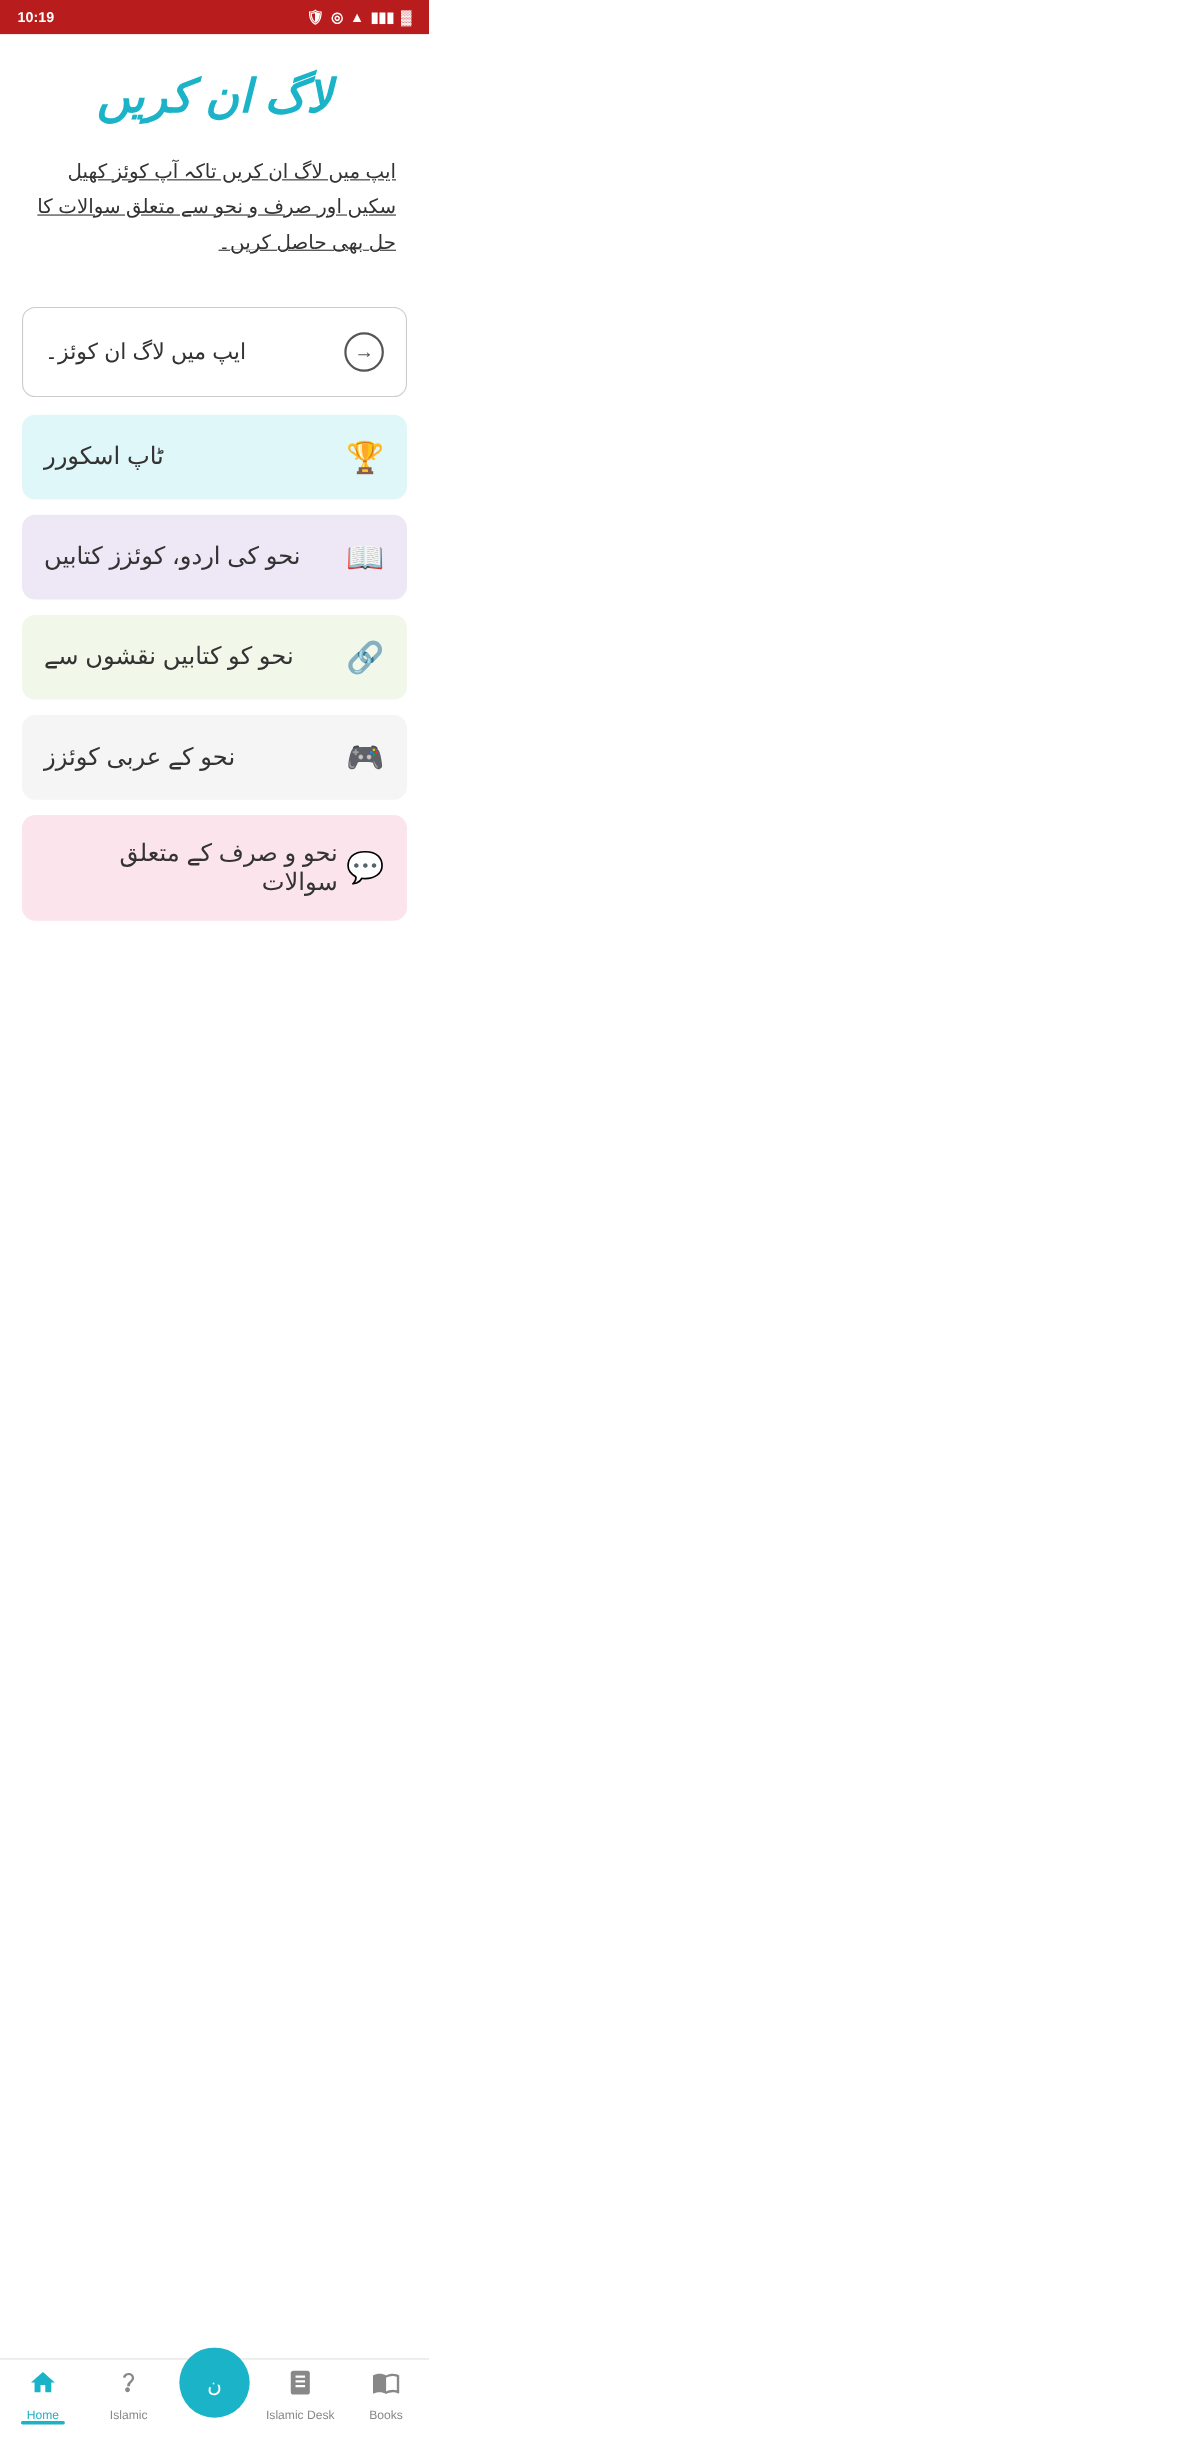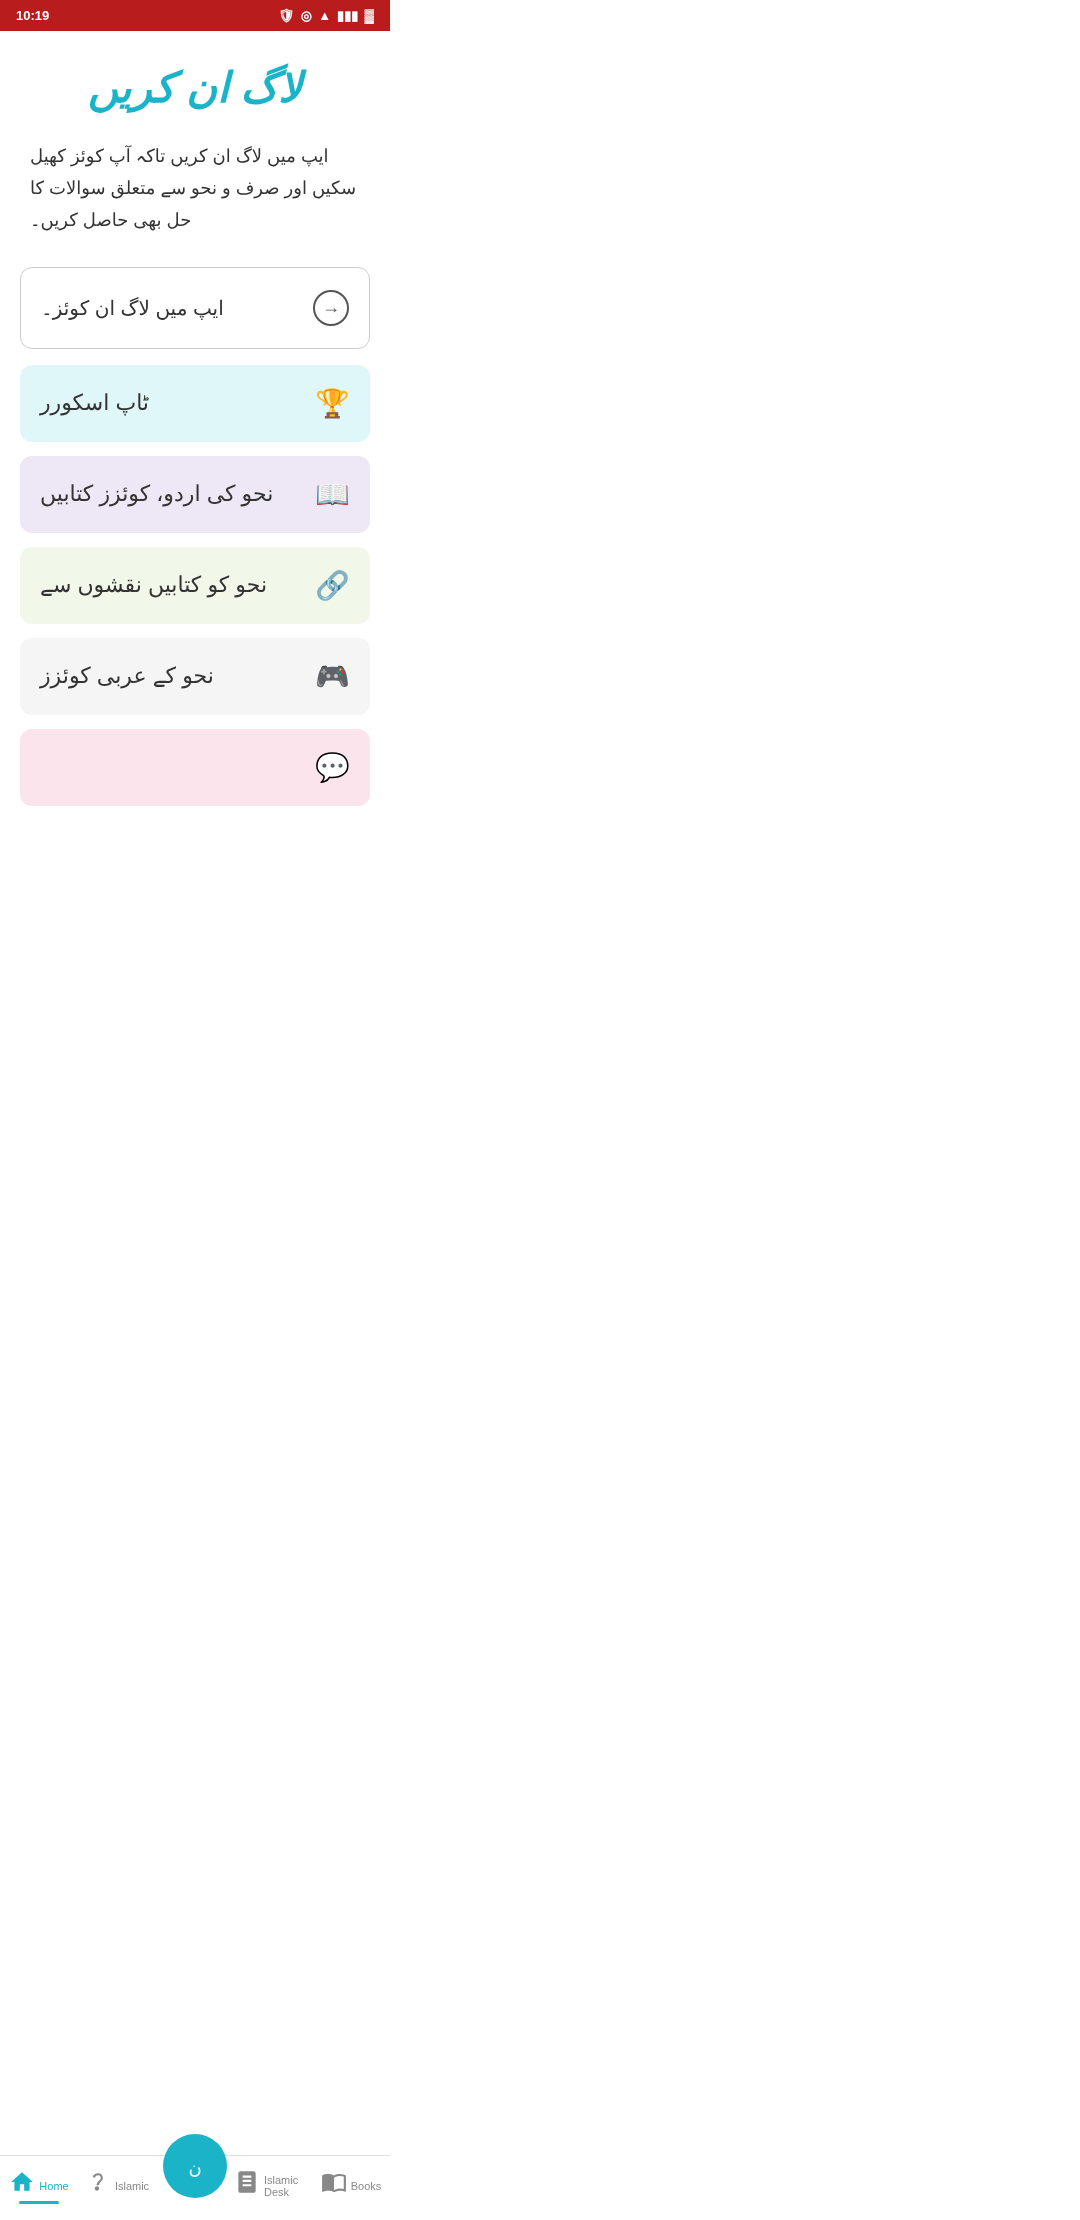--- a/index.html
+++ b/index.html
@@ -48,26 +48,27 @@
       font-size: 42px;
       color: #1ab3c8;
       font-weight: 700;
       margin-bottom: 24px;
       line-height: 1.3;
       font-style: italic;
     }
 
     
     .page-description {
-      text-align: left;
+      text-align: right;
       font-size: 18px;
       color: #333;
       line-height: 1.8;
-      margin-bottom: 30px;
+      margin-bottom: 42px;
       padding: 0 10px;
+      text-decoration: underline;
     }
 
     
     .login-btn {
       width: 100%;
       border: 1.5px solid #ccc;
       border-radius: 12px;
       padding: 22px 20px;
       font-size: 20px;
       color: #333;
@@ -146,21 +147,21 @@
       border-top: 1px solid #e0e0e0;
       display: flex;
       justify-content: space-around;
       align-items: flex-end;
       padding: 8px 0 16px 0;
       z-index: 100;
     }
 
     .nav-item {
       display: flex;
-      flex-direction: row;
+      flex-direction: column;
       align-items: center;
       gap: 4px;
       cursor: pointer;
       flex: 1;
     }
 
     .nav-icon {
       font-size: 26px;
       color: #888;
     }
@@ -269,20 +270,21 @@
       <span>نحو کو کتابیں نقشوں سے</span>
     </button>
 
     <button class="feature-card card-gray">
       <span class="card-icon">🎮</span>
       <span>نحو کے عربی کوئزز</span>
     </button>
 
     <button class="feature-card card-pink">
       <span class="card-icon">💬</span>
+      <span>نحو و صرف کے متعلق سوالات</span>
     </button>
 
   </div>
 </div>
 
 <nav class="bottom-nav">
 
   <div class="nav-item-wrapper">
     <div class="nav-item active">
       <span class="nav-icon">

